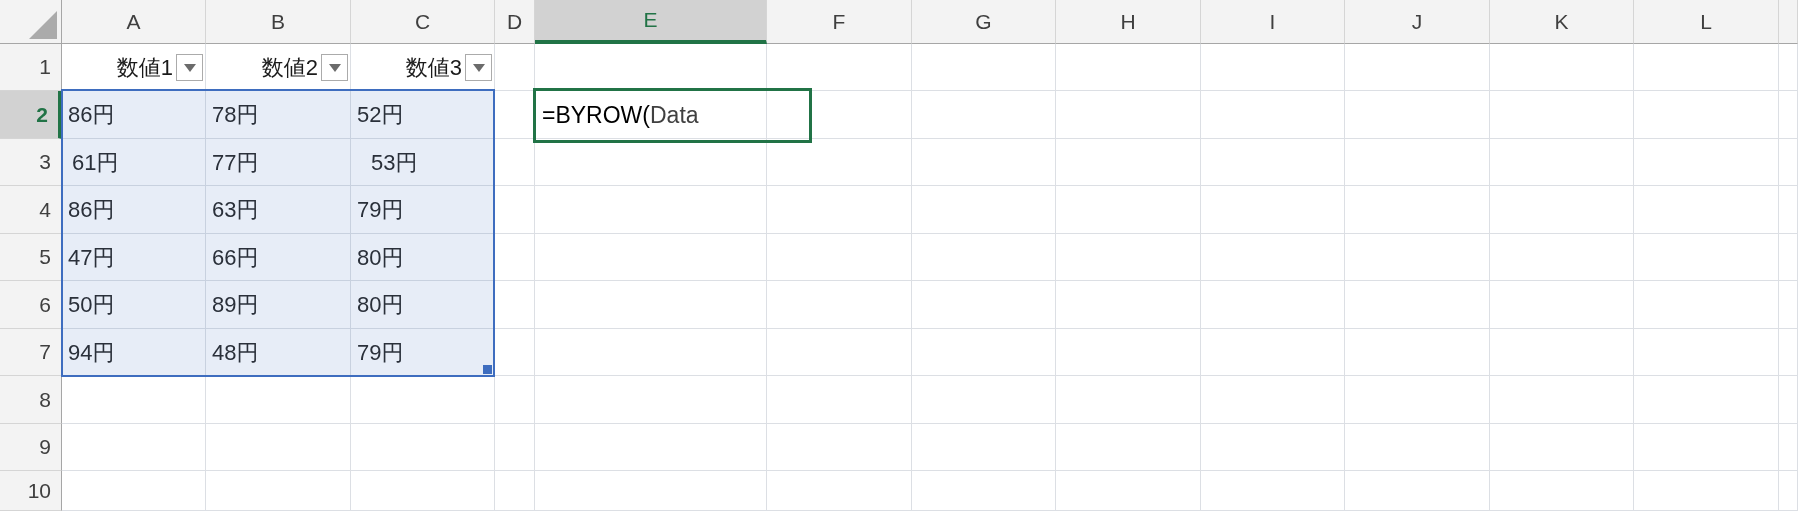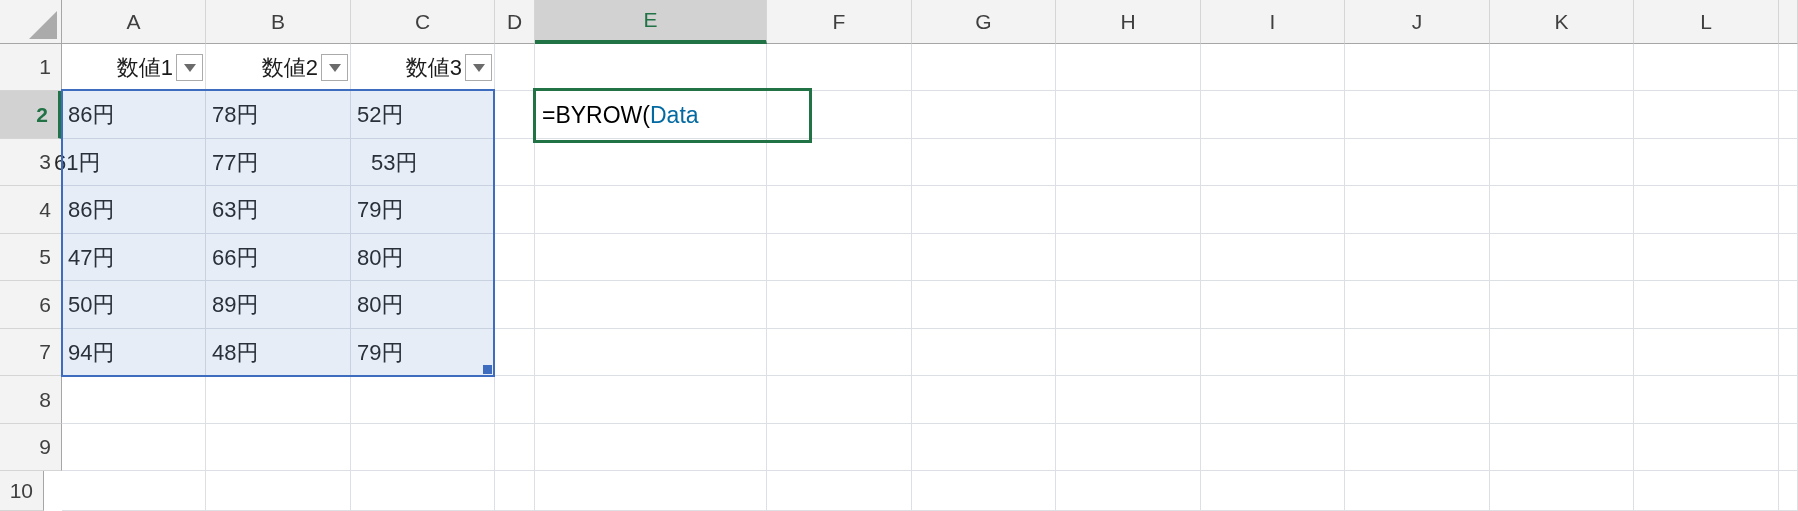--- a/index.html
+++ b/index.html
@@ -37,21 +37,21 @@
   
   #range-highlight{left:61px;top:89px;width:434px;height:288px;
                    background:rgba(68,114,196,0.13);border:2px solid #3E6DBF;pointer-events:none;}
   #range-handle{position:absolute;right:1px;bottom:1px;width:9px;height:9px;
                 background:#3E6DBF;pointer-events:auto;cursor:nwse-resize;}
 
   
   #active-cell{left:533px;top:88px;width:279px;height:55px;border:3px solid #217346;background:transparent;}
   #formula{position:absolute;left:6px;top:0;height:49px;display:flex;align-items:center;
            white-space:nowrap;font-size:23px;color:#000;}
-  #formula .ref{color:#0369a1;}
+  #formula .ref{color:#404040;}
 </style>
 </head>
 <body>
 
 <div id="stage">
 
   <div id="corner" class="abs">
     <div class="tri"></div>
   </div>
 
@@ -115,21 +115,21 @@
       </div>
       <div class="abs rowhdr" style="left: 0px; top: 329px; width: 62px; height: 47px;">
         <span>7</span>
       </div>
       <div class="abs rowhdr" style="left: 0px; top: 376px; width: 62px; height: 48px;">
         <span>8</span>
       </div>
       <div class="abs rowhdr" style="left: 0px; top: 424px; width: 62px; height: 47px;">
         <span>9</span>
       </div>
-      <div class="abs rowhdr" style="left: 0px; top: 471px; width: 44px; height: 40px; align-items: center;">
+      <div class="abs rowhdr" style="left: 0px; top: 471px; width: 62px; height: 40px; align-items: center;">
         <span>10</span>
       </div>
     </div>
   <div id="cells">
       <div class="abs gcell" style="left: 62px; top: 44px; width: 144px; height: 47px;"></div>
       <div class="abs gcell" style="left: 206px; top: 44px; width: 145px; height: 47px;"></div>
       <div class="abs gcell" style="left: 351px; top: 44px; width: 144px; height: 47px;"></div>
       <div class="abs gcell" style="left: 495px; top: 44px; width: 40px; height: 47px;"></div>
       <div class="abs gcell" style="left: 535px; top: 44px; width: 232px; height: 47px;"></div>
       <div class="abs gcell" style="left: 767px; top: 44px; width: 145px; height: 47px;"></div>
@@ -273,21 +273,21 @@
       </div>
       <div class="abs thead" style="left: 351px; top: 44px; width: 144px; height: 47px;">
         <span class="lbl">数値3</span>
         <div class="filterbtn">
           <div class="tri"></div>
         </div>
       </div>
       <div class="abs tcell" style="left: 62px; top: 91px; width: 144px; height: 48px;">86円</div>
       <div class="abs tcell" style="left: 206px; top: 91px; width: 145px; height: 48px;">78円</div>
       <div class="abs tcell" style="left: 351px; top: 91px; width: 144px; height: 48px;">52円</div>
-      <div class="abs tcell" style="left: 44px; top: 139px; width: 144px; height: 47px; padding-left: 10px;">61円</div>
+      <div class="abs tcell" style="left: 62px; top: 139px; width: 144px; height: 47px; padding-left: 10px;">61円</div>
       <div class="abs tcell" style="left: 206px; top: 139px; width: 145px; height: 47px;">77円</div>
       <div class="abs tcell" style="left: 365px; top: 139px; width: 144px; height: 47px;">53円</div>
       <div class="abs tcell" style="left: 62px; top: 186px; width: 144px; height: 48px;">86円</div>
       <div class="abs tcell" style="left: 206px; top: 186px; width: 145px; height: 48px;">63円</div>
       <div class="abs tcell" style="left: 351px; top: 186px; width: 144px; height: 48px;">79円</div>
       <div class="abs tcell" style="left: 62px; top: 234px; width: 130px; height: 47px;">47円</div>
       <div class="abs tcell" style="left: 206px; top: 234px; width: 145px; height: 47px;">66円</div>
       <div class="abs tcell" style="left: 351px; top: 234px; width: 144px; height: 47px;">80円</div>
       <div class="abs tcell" style="left: 62px; top: 281px; width: 144px; height: 48px;">50円</div>
       <div class="abs tcell" style="left: 206px; top: 281px; width: 145px; height: 48px;">89円</div>

